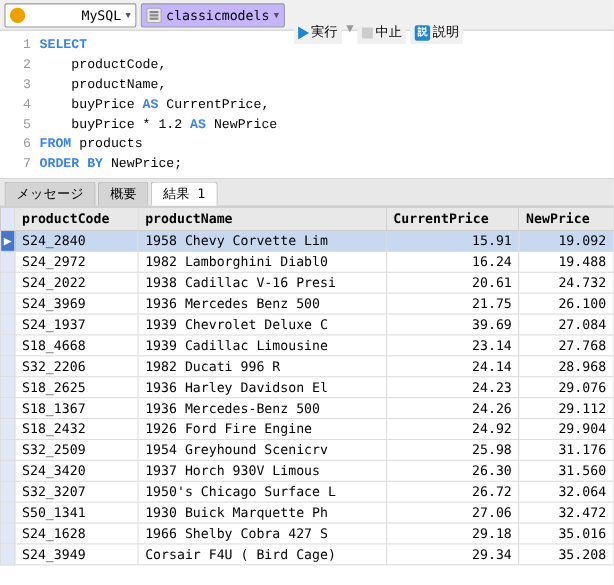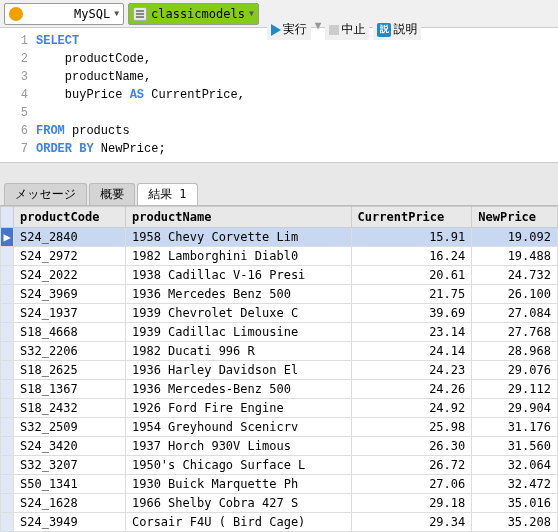--- a/index.html
+++ b/index.html
@@ -48,21 +48,21 @@
       flex: 1;
     }
     .dropdown-arrow {
       font-size: 8px;
       color: #555;
     }
 
     .schema-selector {
       display: flex;
       align-items: center;
-      background: #84cc16;
+      background: #c4b5fd;
       border: 1px solid #999;
       border-radius: 2px;
       padding: 1px 4px;
       gap: 4px;
       height: 22px;
       min-width: 110px;
     }
     .schema-icon {
       width: 14px;
       height: 14px;
@@ -174,21 +174,21 @@
       color: #000;
     }
     .kw { color: #3b82f6; font-weight: bold; }
 
     
     .tabs-bar {
       display: flex;
       align-items: center;
       background: #e8e8e8;
       border-bottom: 1px solid #bbb;
-      padding: 20px 4px 0;
+      padding: 2px 4px 0;
       gap: 2px;
     }
     .tab {
       padding: 2px 10px;
       border: 1px solid #bbb;
       border-bottom: none;
       background: #d4d4d4;
       cursor: pointer;
       font-size: 12px;
       border-radius: 3px 3px 0 0;
@@ -290,20 +290,21 @@
   <div class="code-line">
     <span class="line-num">3</span>
     <span class="code-text">&nbsp;&nbsp;&nbsp;&nbsp;productName,</span>
   </div>
   <div class="code-line">
     <span class="line-num">4</span>
     <span class="code-text">&nbsp;&nbsp;&nbsp;&nbsp;buyPrice <span class="kw">AS</span> CurrentPrice,</span>
   </div>
   <div class="code-line">
     <span class="line-num">5</span>
+    <span class="code-text">&nbsp;&nbsp;&nbsp;&nbsp;buyPrice * 1.2 <span class="kw">AS</span> NewPrice</span>
   </div>
   <div class="code-line">
     <span class="line-num">6</span>
     <span class="code-text"><span class="kw">FROM</span> products</span>
   </div>
   <div class="code-line">
     <span class="line-num">7</span>
     <span class="code-text"><span class="kw">ORDER BY</span> NewPrice;</span>
   </div>
 </div>

